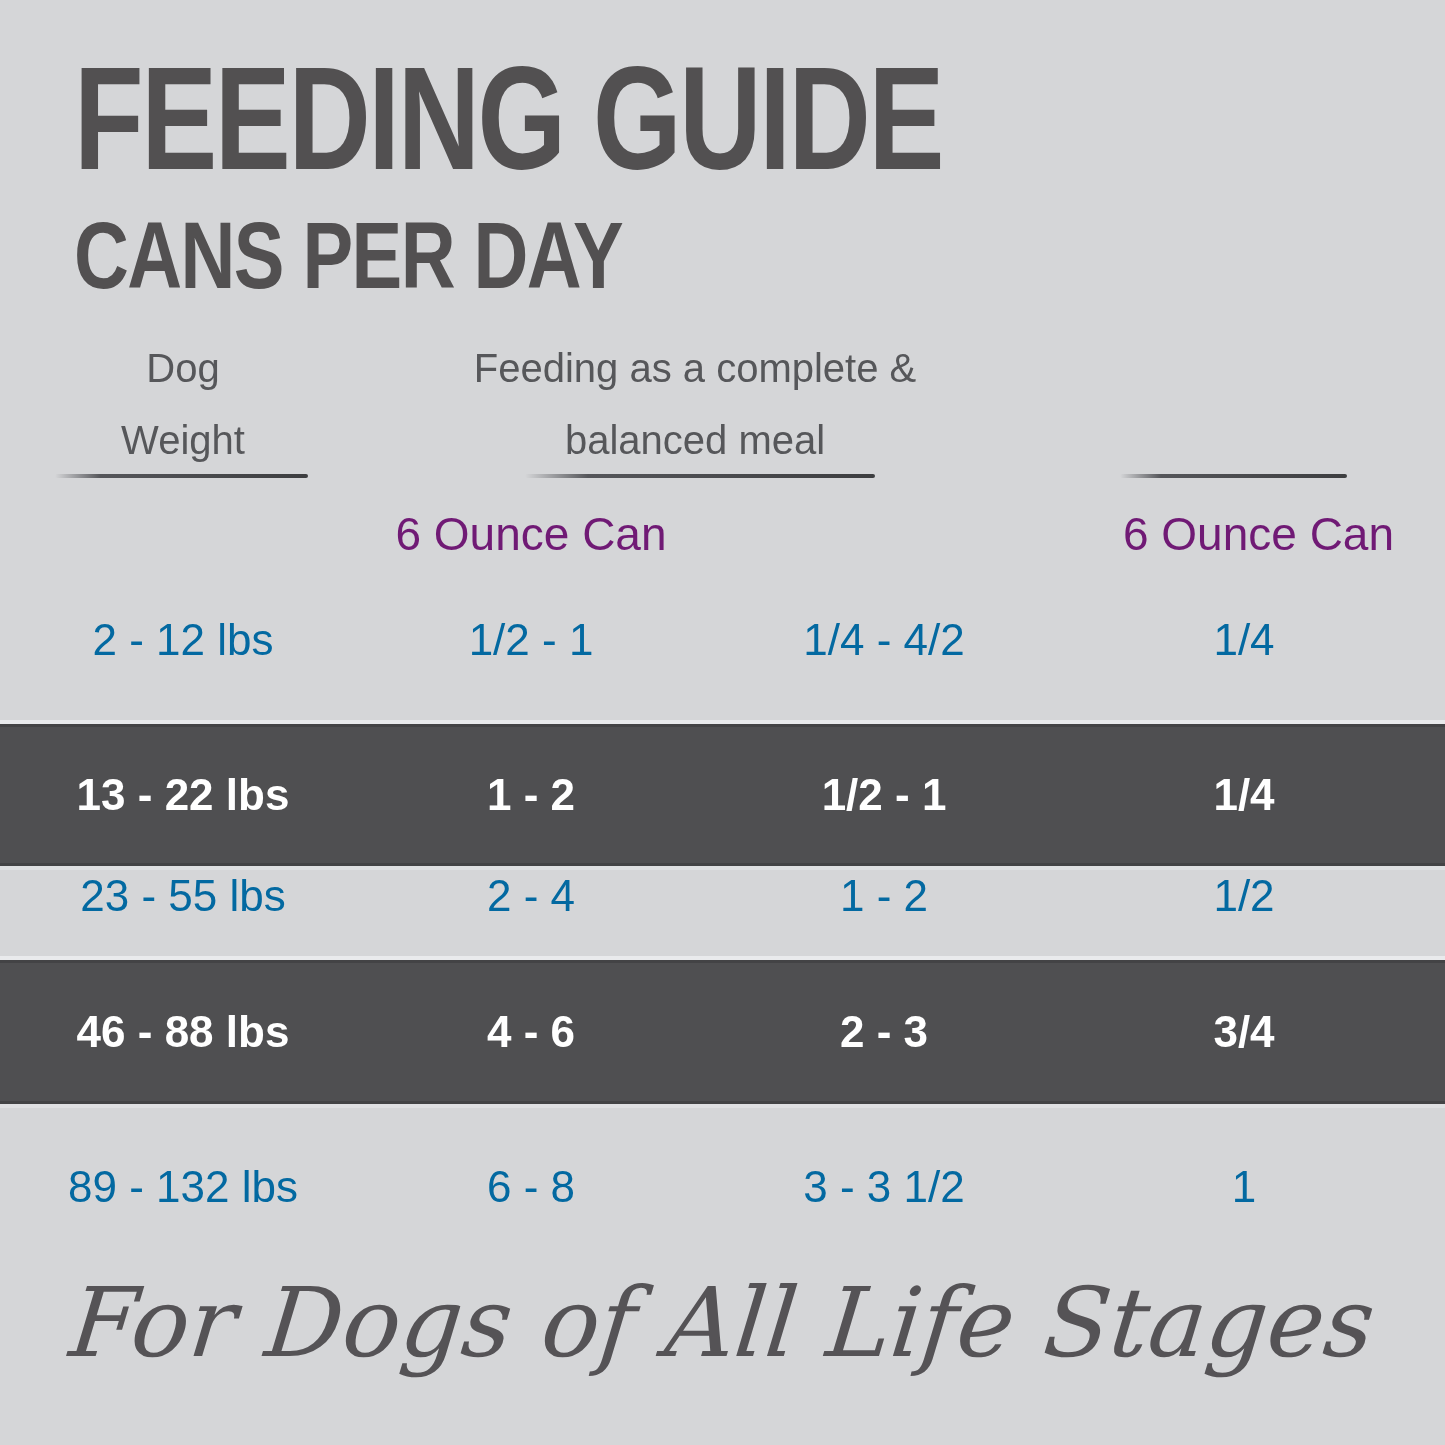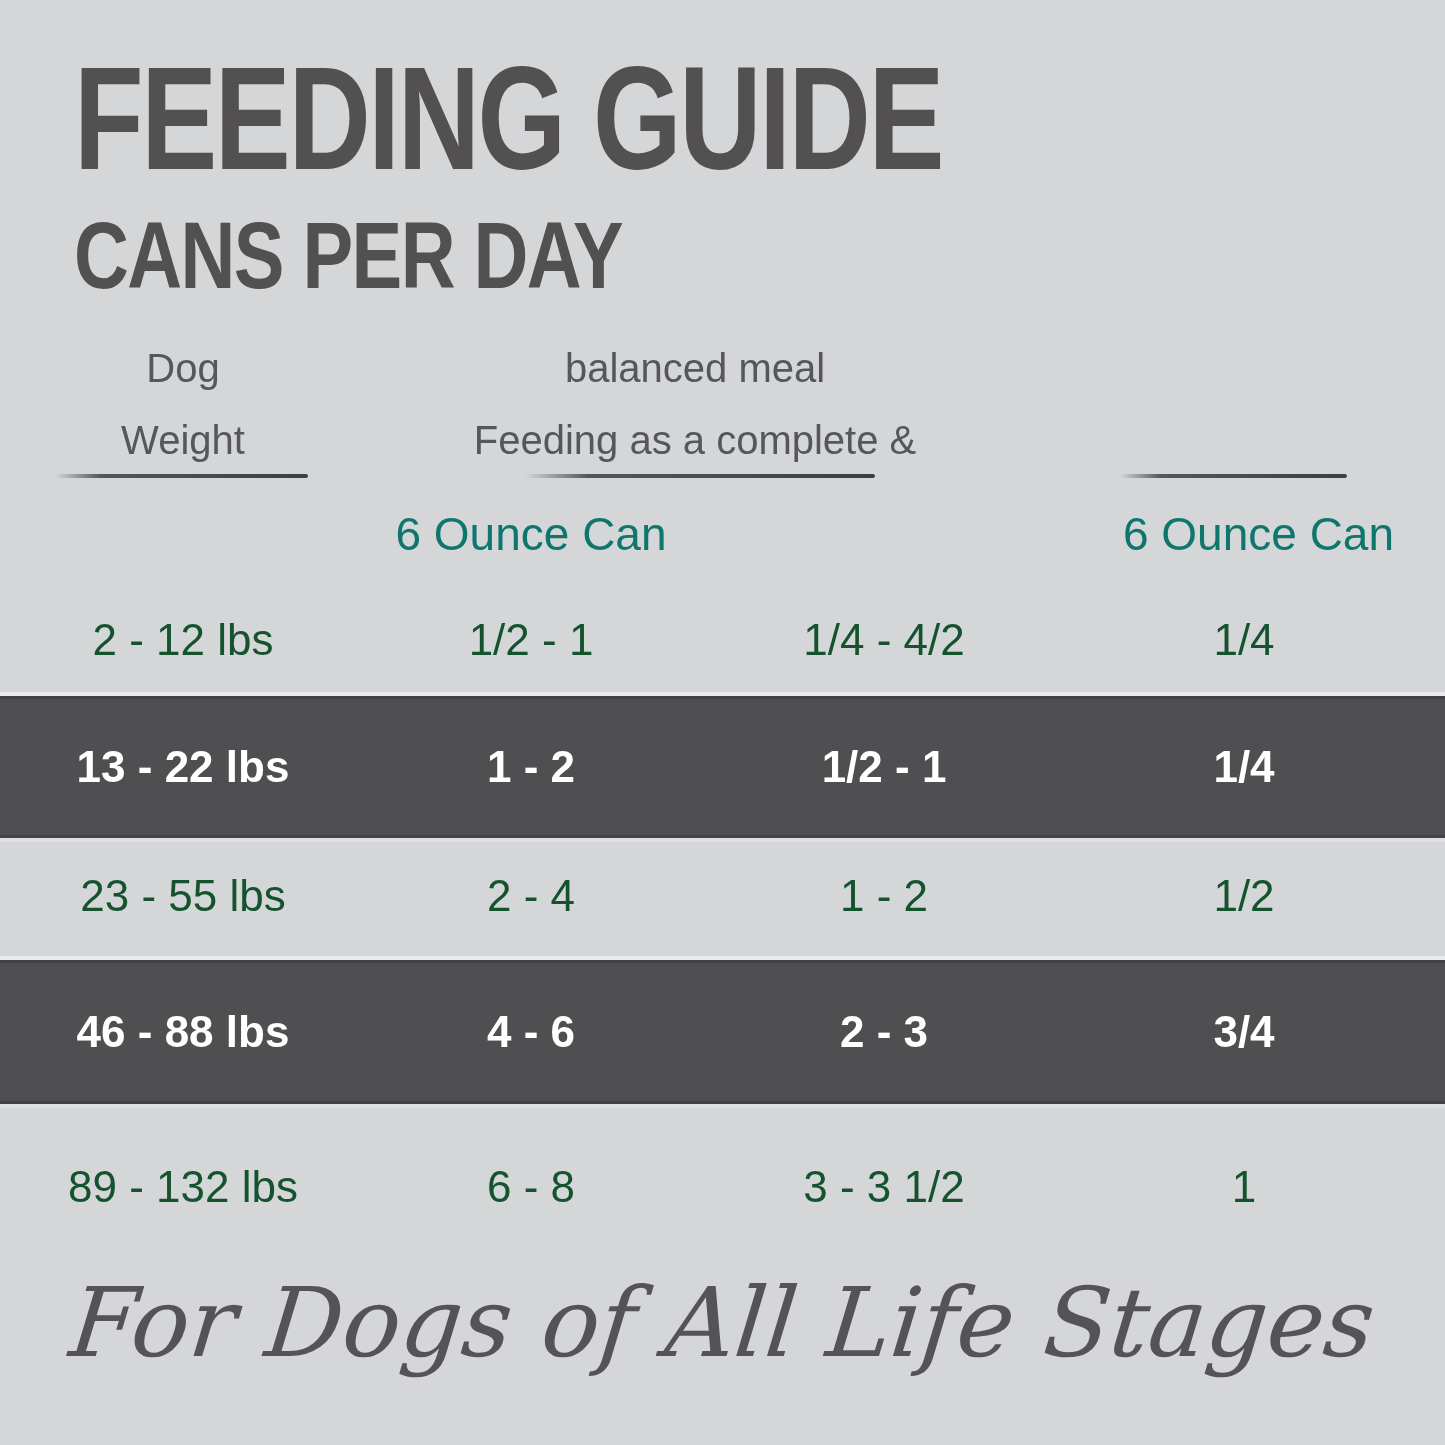--- a/index.html
+++ b/index.html
@@ -40,44 +40,44 @@
     background:linear-gradient(to right, rgba(86,87,90,0) 0%, #55565a 18%, #3d3e40 100%);
     border-radius:2px;
   }
   .rule-1{left:55px;width:253px;}
   .rule-2{left:525px;width:350px;}
   .rule-3{left:1120px;width:227px;}
   
   .subhead-row{position:absolute;top:506px;left:0;width:1445px;height:56px;}
   .subhead{
     position:absolute;top:0;height:56px;line-height:56px;
-    font-size:46px;font-weight:400;text-align:center;color:#0f766e;
+    font-size:46px;font-weight:400;text-align:center;color:#701a75;
     white-space:nowrap;
   }
   .sh-2{left:366px;width:330px;}
   .sh-3{left:696px;width:376px;}
   .sh-4{left:1072px;width:373px;}
   
   .trow{position:absolute;left:0;width:1445px;}
   .trow .cell{
     position:absolute;top:50%;transform:translateY(-50%);
     font-size:44px;text-align:center;white-space:nowrap;
   }
   .c1{left:0;width:366px;}
   .c2{left:366px;width:330px;}
   .c3{left:696px;width:376px;}
   .c4{left:1072px;width:344px;}
-  .row-light{background:transparent;color:#14532d;}
+  .row-light{background:transparent;color:#0369a1;}
   .row-dark{
     background:#4f4f51;color:#ffffff;font-weight:700;
     border-top:3px solid #434345;border-bottom:3px solid #434345;
     box-shadow:0 -4px 0 0 #e9eaec, 0 4px 0 0 #dfe0e2;
   }
   .row-1{top:584px;height:112px;}
-  .row-2{top:696px;height:136px;text-decoration:underline;}
+  .row-2{top:724px;height:136px;text-decoration:underline;}
   .row-3{top:832px;height:128px;}
   .row-4{top:960px;height:138px;}
   .row-5{top:1120px;height:134px;}
   
   .footer-script{
     position:absolute;left:0;top:1256px;width:1445px;
     text-align:center;
     font-family:"DejaVu Serif", serif;font-style:italic;
     font-size:96px;line-height:1.4;color:#555356;
     transform:skewX(-6deg);
@@ -90,22 +90,22 @@
 <div id="canvas">
 
   <div class="main-title">FEEDING GUIDE</div>
   <div class="sub-title">CANS PER DAY</div>
 
   <div class="colhead colhead-1">
     <div>Dog</div>
     <div>Weight</div>
   </div>
   <div class="colhead colhead-2">
+    <div>Feeding as a complete &amp;</div>
     <div>balanced meal</div>
-    <div>Feeding as a complete &amp;</div>
   </div>
 
   <div class="rule rule-1"></div>
   <div class="rule rule-2"></div>
   <div class="rule rule-3"></div>
 
   <div class="subhead-row">
     <div class="subhead sh-2">6 Ounce Can</div>
     <div class="subhead sh-4">6 Ounce Can</div>
   </div>

